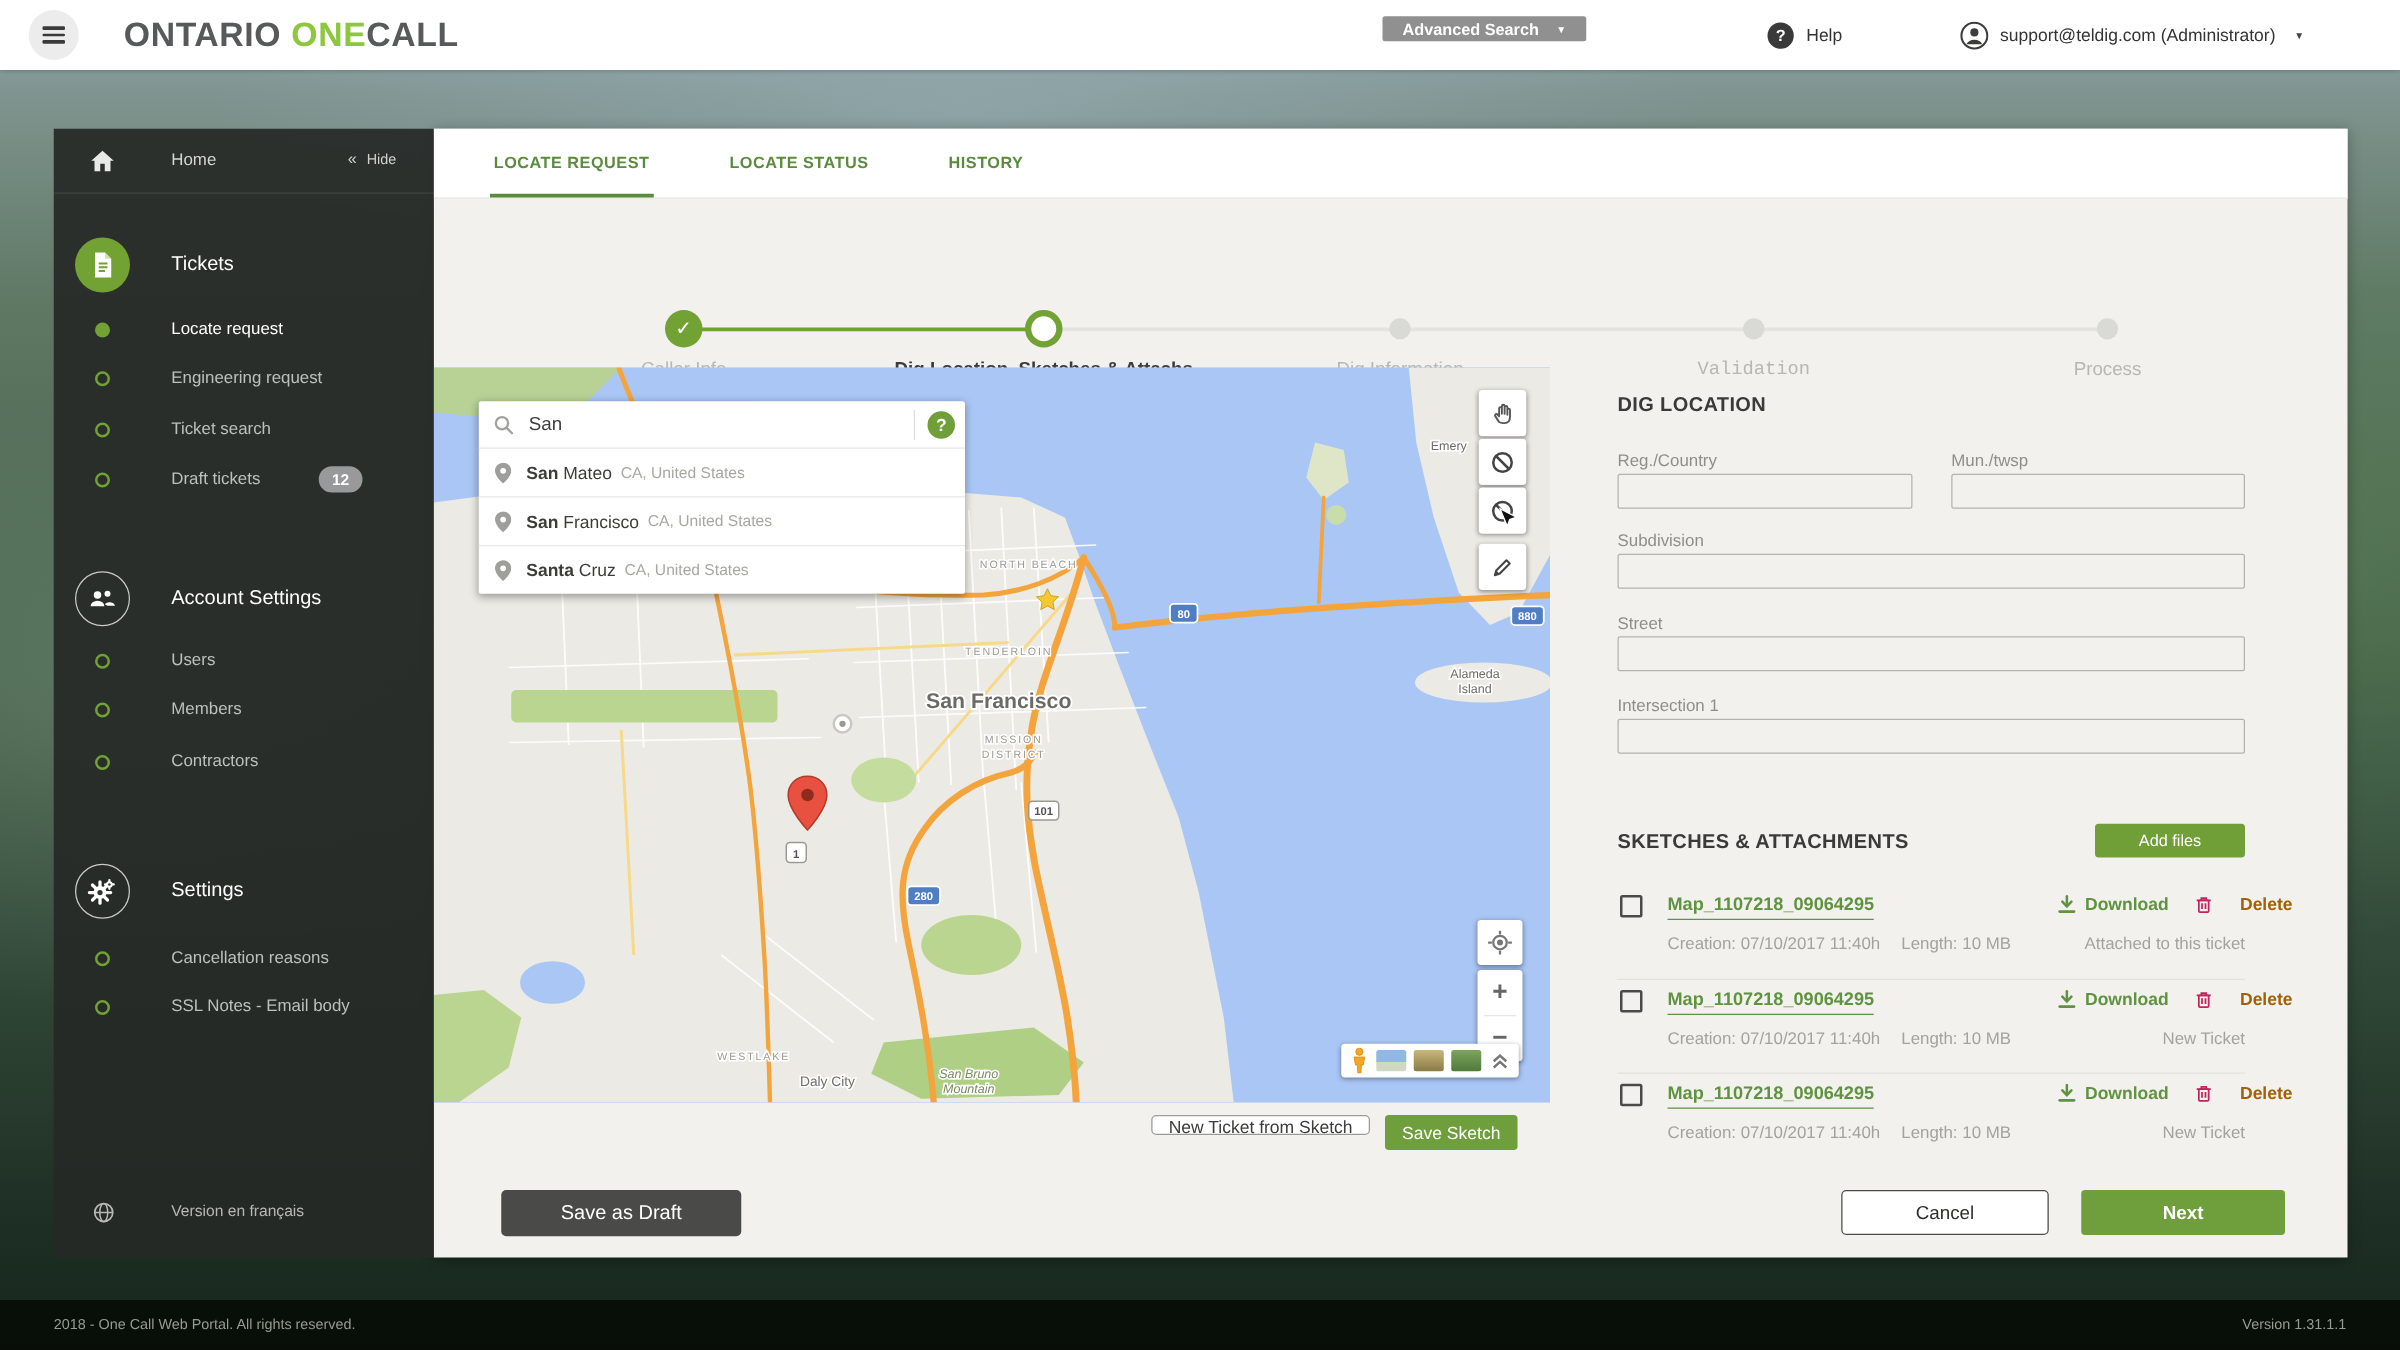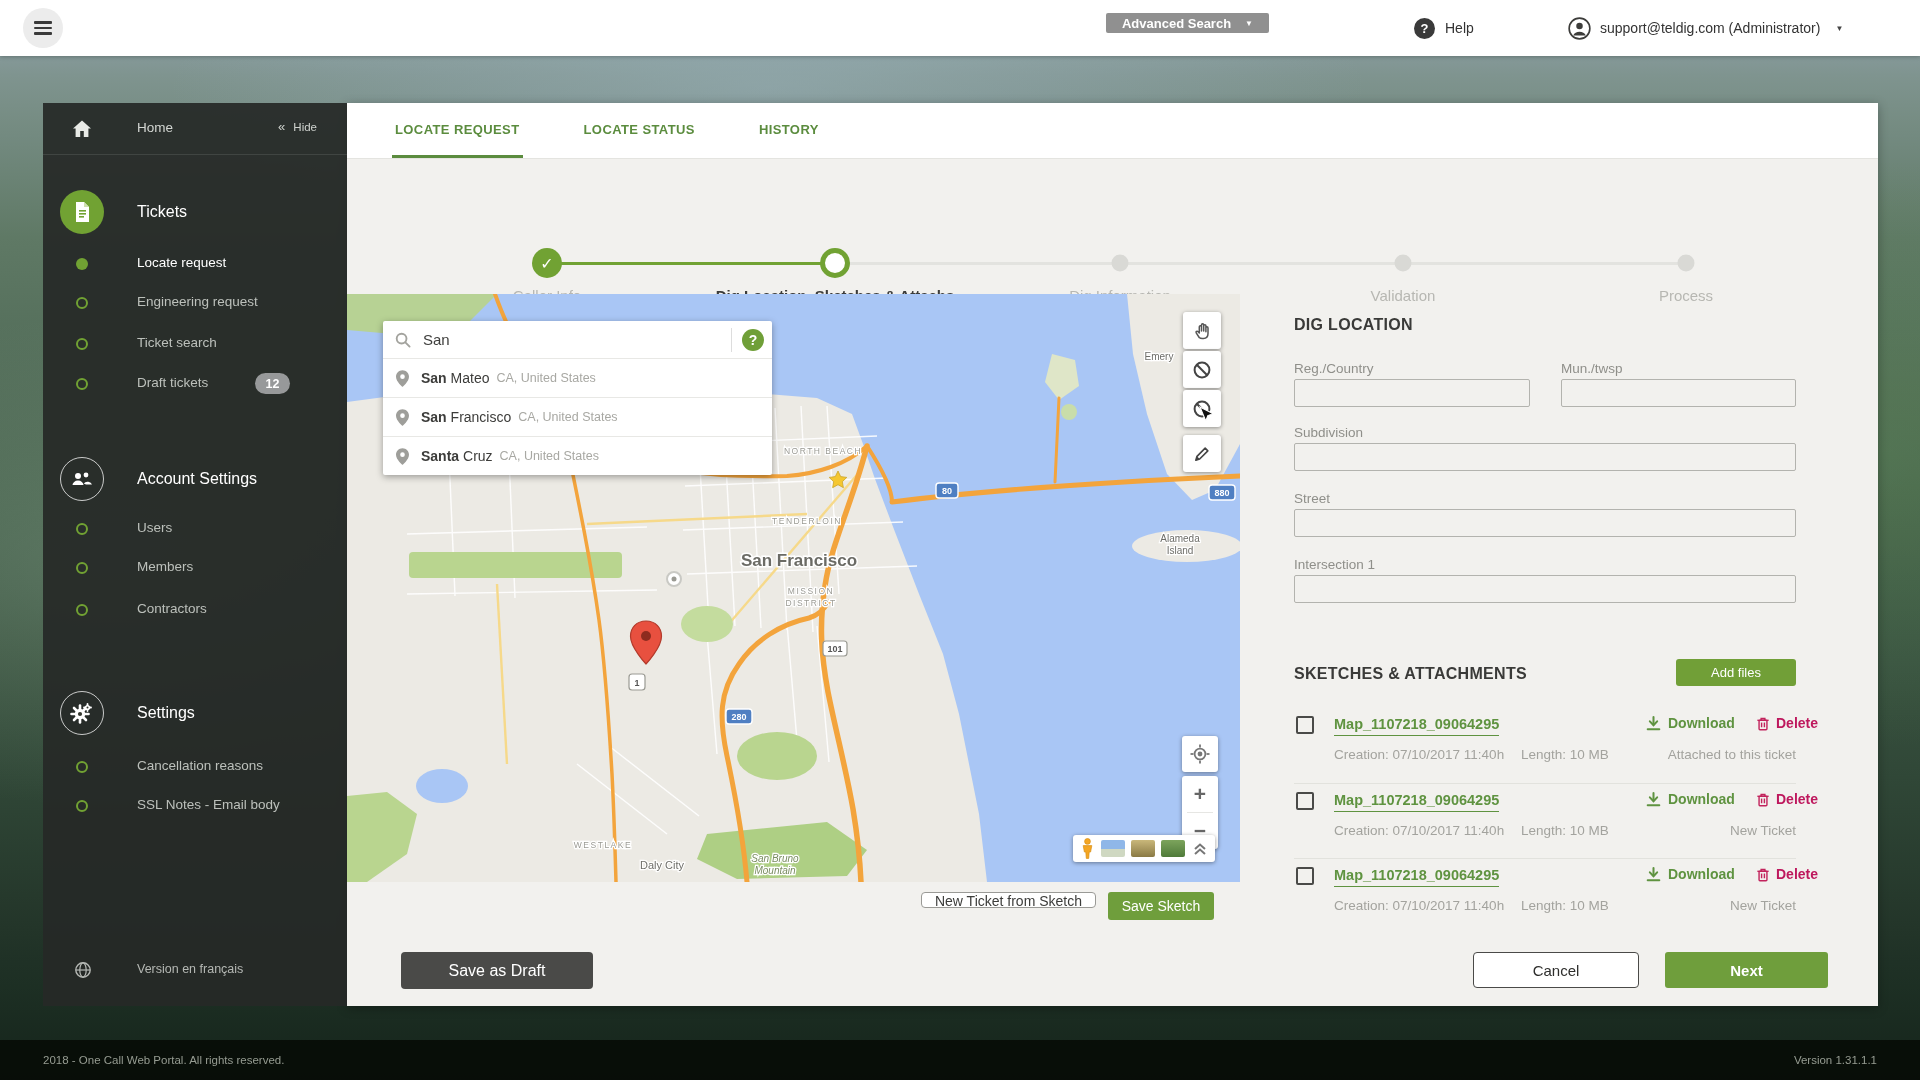--- a/index.html
+++ b/index.html
@@ -140,22 +140,22 @@
               border-radius:3px; color:#fff; font-size:13px; cursor:pointer; font-family:"Liberation Sans", sans-serif; }
   .att-rows { position:absolute; left:0; top:392px; width:502px; }
   .att-row { position:relative; height:75px; }
   .att-row + .att-row { border-top:1px solid #e2e2dd; }
   .cbx { position:absolute; left:2px; top:8px; width:18px; height:18px; border:2px solid #4a4a48; border-radius:2px;
          background:transparent; cursor:pointer; }
   .fname { position:absolute; left:40px; top:8px; font-size:14.5px; font-weight:600; color:#5f9340;
            border-bottom:1px solid #5f9340; padding-bottom:3px; cursor:pointer; text-decoration:none; }
   .dl { position:absolute; left:352px; top:7px; display:flex; align-items:center; gap:7px; cursor:pointer;
         font-size:14px; font-weight:bold; color:#5f9340; }
-  .del { position:absolute; left:462px; top:7px; display:flex; align-items:center; gap:6px; cursor:pointer;
-         font-size:14px; font-weight:bold; color:#be185d; }
+  .del { position:absolute; left:462px; top:7px; display:flex; align-items:center; gap:22px; cursor:pointer;
+         font-size:14px; font-weight:bold; color:#a16207; }
   .meta { position:absolute; top:39px; font-size:13.5px; color:#a3a39e; }
   .m-cre { left:40px; } .m-len { left:227px; } .m-st { right:0; }
 
   
   .sketchbtns { position:absolute; left:574px; top:789px; display:flex; gap:12px; }
   .btn-ntfs { width:175px; height:16px; background:#fff; border:1px solid #9a9a96; border-radius:4px;
               font-size:14px; color:#3c3c3a; cursor:pointer; font-family:"Liberation Sans", sans-serif; }
   .btn-ss { width:106px; height:28px; background:#6f9e3c; border:0; border-radius:3px; color:#fff;
             font-size:14px; cursor:pointer; font-family:"Liberation Sans", sans-serif; }
   .btn-draft { position:absolute; left:54px; top:849px; width:192px; height:37px; background:#4a4a48; border:0;
@@ -175,20 +175,21 @@
 </head>
 <body>
 
 <div class="app">
   <div class="bg"></div>
 
   <header class="topbar">
     <button class="hamburger">
       <span><i></i><i></i><i></i></span>
     </button>
+    <div class="logo"><span>ONTARIO </span><span class="g">ONE</span><span>CALL</span></div>
     <button class="advsearch">
       <span>Advanced Search</span>
       <span class="caret">▼</span>
     </button>
     <div class="helpbtn">
       <span class="qcircle">?</span>
       <span class="lbl">Help</span>
     </div>
     <div class="usermenu">
       <svg width="23" height="23" viewBox="0 0 24 24">
@@ -318,21 +319,21 @@
       <div class="scircle done" style="left:200px;">
           <span>✓</span>
         </div>
       <div class="scircle current" style="left:488px;"></div>
       <div class="scircle up" style="left:773px;"></div>
       <div class="scircle up" style="left:1056px;"></div>
       <div class="scircle up" style="left:1339px;"></div>
       <div class="slabel" style="left:200px;">Caller Info</div>
       <div class="slabel cur" style="left:488px;">Dig Location, Sketches &amp; Attachs</div>
       <div class="slabel" style="left:773px;">Dig Information</div>
-      <div class="slabel" style="left:1056px;">Validation</div>
+      <div class="slabel" style="left:1056px;font-family:Liberation Mono, monospace;">Validation</div>
       <div class="slabel" style="left:1339px;">Process</div>
     </div>
 
     <div class="map">
       <svg class="basemap" width="893" height="588" viewBox="0 0 893 588">
         <rect width="893" height="588" fill="#a9c6f5"></rect>
 
         <path d="M0,0 L150,0 L122,28 L70,42 L0,36 Z" fill="#b7d294"></path>
         <circle cx="300" cy="40" r="6" fill="#cfe3ae"></circle>
           <circle cx="360" cy="62" r="4" fill="#cfe3ae"></circle>

